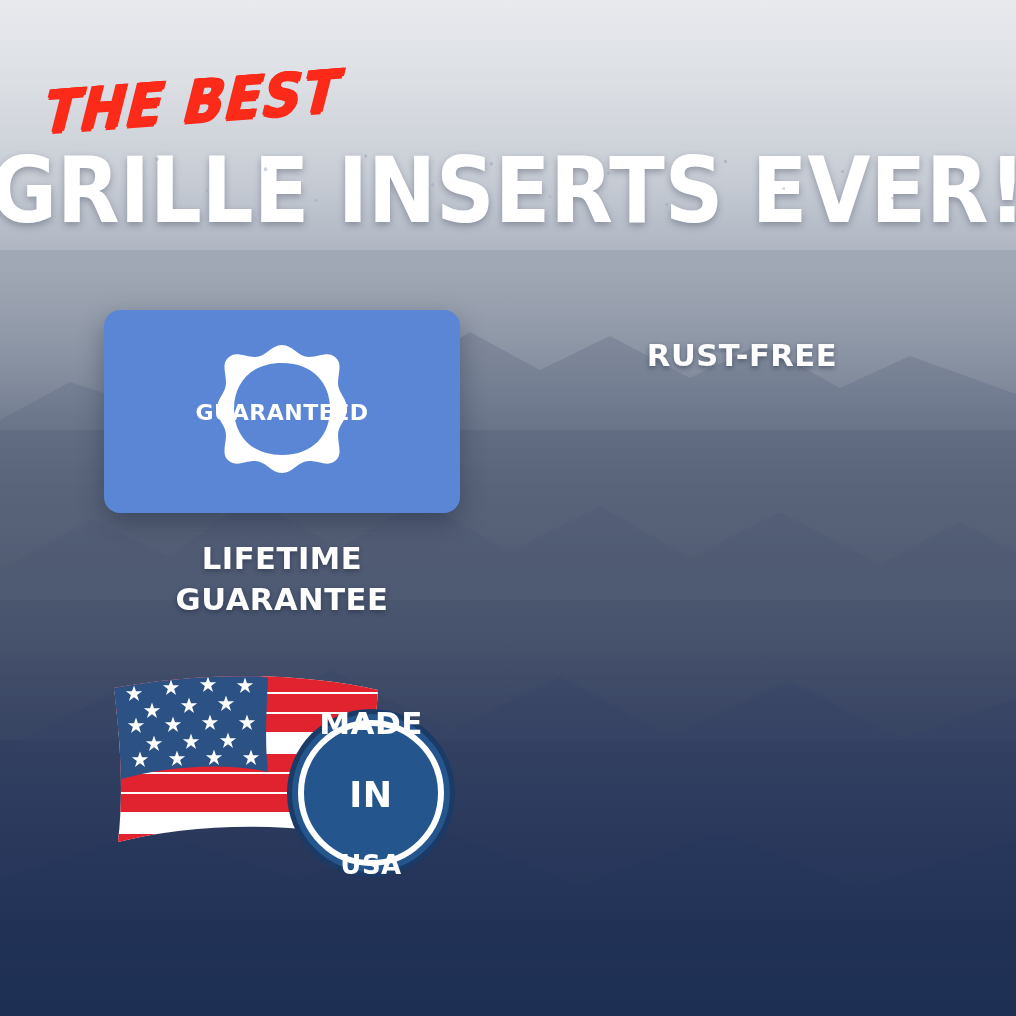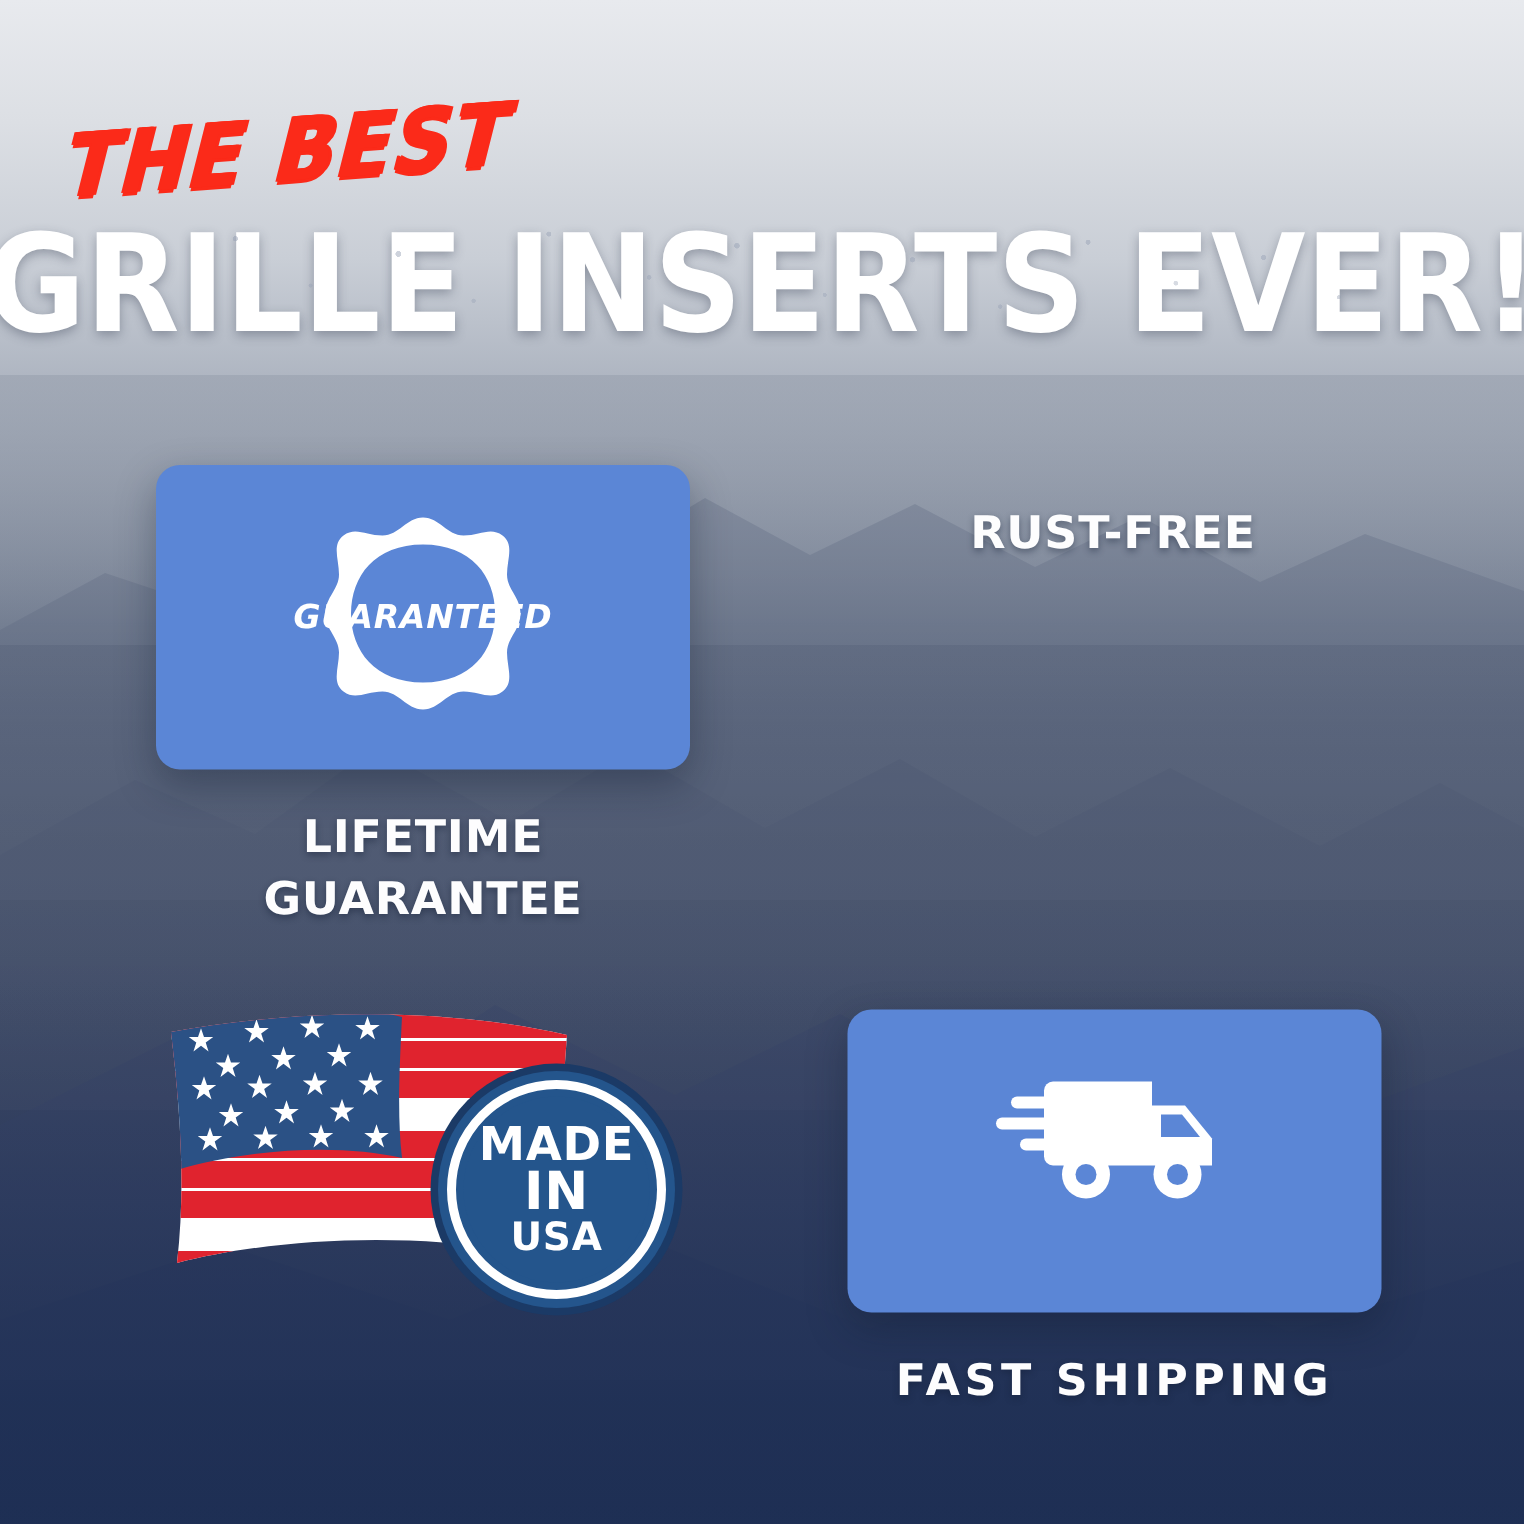--- a/index.html
+++ b/index.html
@@ -134,21 +134,21 @@
     color: #fdfdfe;
     line-height: 1.35;
     letter-spacing: .5px;
     transform: scaleX(1.02);
     text-shadow: 0 2px 5px rgba(18,28,50,.45);
   }
   .card-label.wide { letter-spacing: 3px; font-size: 29px; }
 
   
   #feat-guarantee { left: 104px; top: 310px; width: 356px; }
-  #feat-guarantee .card { width: 356px; height: 203px; background: #5b86d6; font-style: italic; }
+  #feat-guarantee .card { width: 356px; height: 203px; background: #5b86d6; }
 
   #feat-rust { left: 564px; top: 310px; width: 356px; }
   #feat-rust .card { width: 356px; height: 203px; background: #f5342a; }
 
   #feat-usa { left: 100px; top: 666px; width: 370px; }
 
   #feat-shipping { left: 565px; top: 673px; width: 356px; }
   #feat-shipping .card { width: 356px; height: 202px; background: #5b86d6; }
 
   #feat-usa .usa-art {
@@ -172,20 +172,21 @@
     position: absolute;
     left: 0; top: 0; width: 170px; height: 170px;
     display: flex; flex-direction: column;
     align-items: center; justify-content: center;
     font-family: "DejaVu Sans", sans-serif;
     font-weight: 900;
     color: #ffffff;
     line-height: .98;
     letter-spacing: .5px;
     pointer-events: none;
+    gap: 40px;
   }
   .seal-text .l1 { font-size: 31px; }
   .seal-text .l2 { font-size: 35px; }
   .seal-text .l3 { font-size: 26px; }
 
   
   .guar-text {
     position: absolute;
     left: 50%; top: 50%;
     transform: translate(-50%,-50%);
@@ -392,42 +393,14 @@
         <div class="seal-text">
           <span class="l1">MADE</span>
           <span class="l2">IN</span>
           <span class="l3">USA</span>
         </div>
       </div>
 
     </div>
   </div>
 
-  <div class="feature" id="feat-shipping">
-    <div class="card">
-      <div class="icon-stage">
-        <svg class="icon-svg" width="170" height="110" viewBox="0 0 170 110" aria-hidden="true">
-          <g fill="#ffffff">
-
-            <rect x="6" y="46" width="42" height="8" rx="4"></rect>
-            <rect x="16" y="32" width="38" height="8" rx="4"></rect>
-            <rect x="22" y="60" width="36" height="8" rx="4"></rect>
-
-            <path d="M44,22 h66 v56 h-66 a6,6 0 0 1 -6,-6 v-44 a6,6 0 0 1 6,-6 Z"></path>
-
-            <path d="M110,38 h22 l18,22 v18 h-40 Z"></path>
-
-            <path d="M116,44 h14 l12,15 h-26 Z" fill="#5b86d6"></path>
-
-            <circle cx="66" cy="84" r="16"></circle>
-            <circle cx="66" cy="84" r="7" fill="#5b86d6"></circle>
-            <circle cx="127" cy="84" r="16"></circle>
-            <circle cx="127" cy="84" r="7" fill="#5b86d6"></circle>
-          </g>
-        </svg>
-      </div>
-    </div>
-    <div class="card-label wide">
-      <div>FAST SHIPPING</div>
-    </div>
-  </div>
 
 </div>
 
 </body></html>

